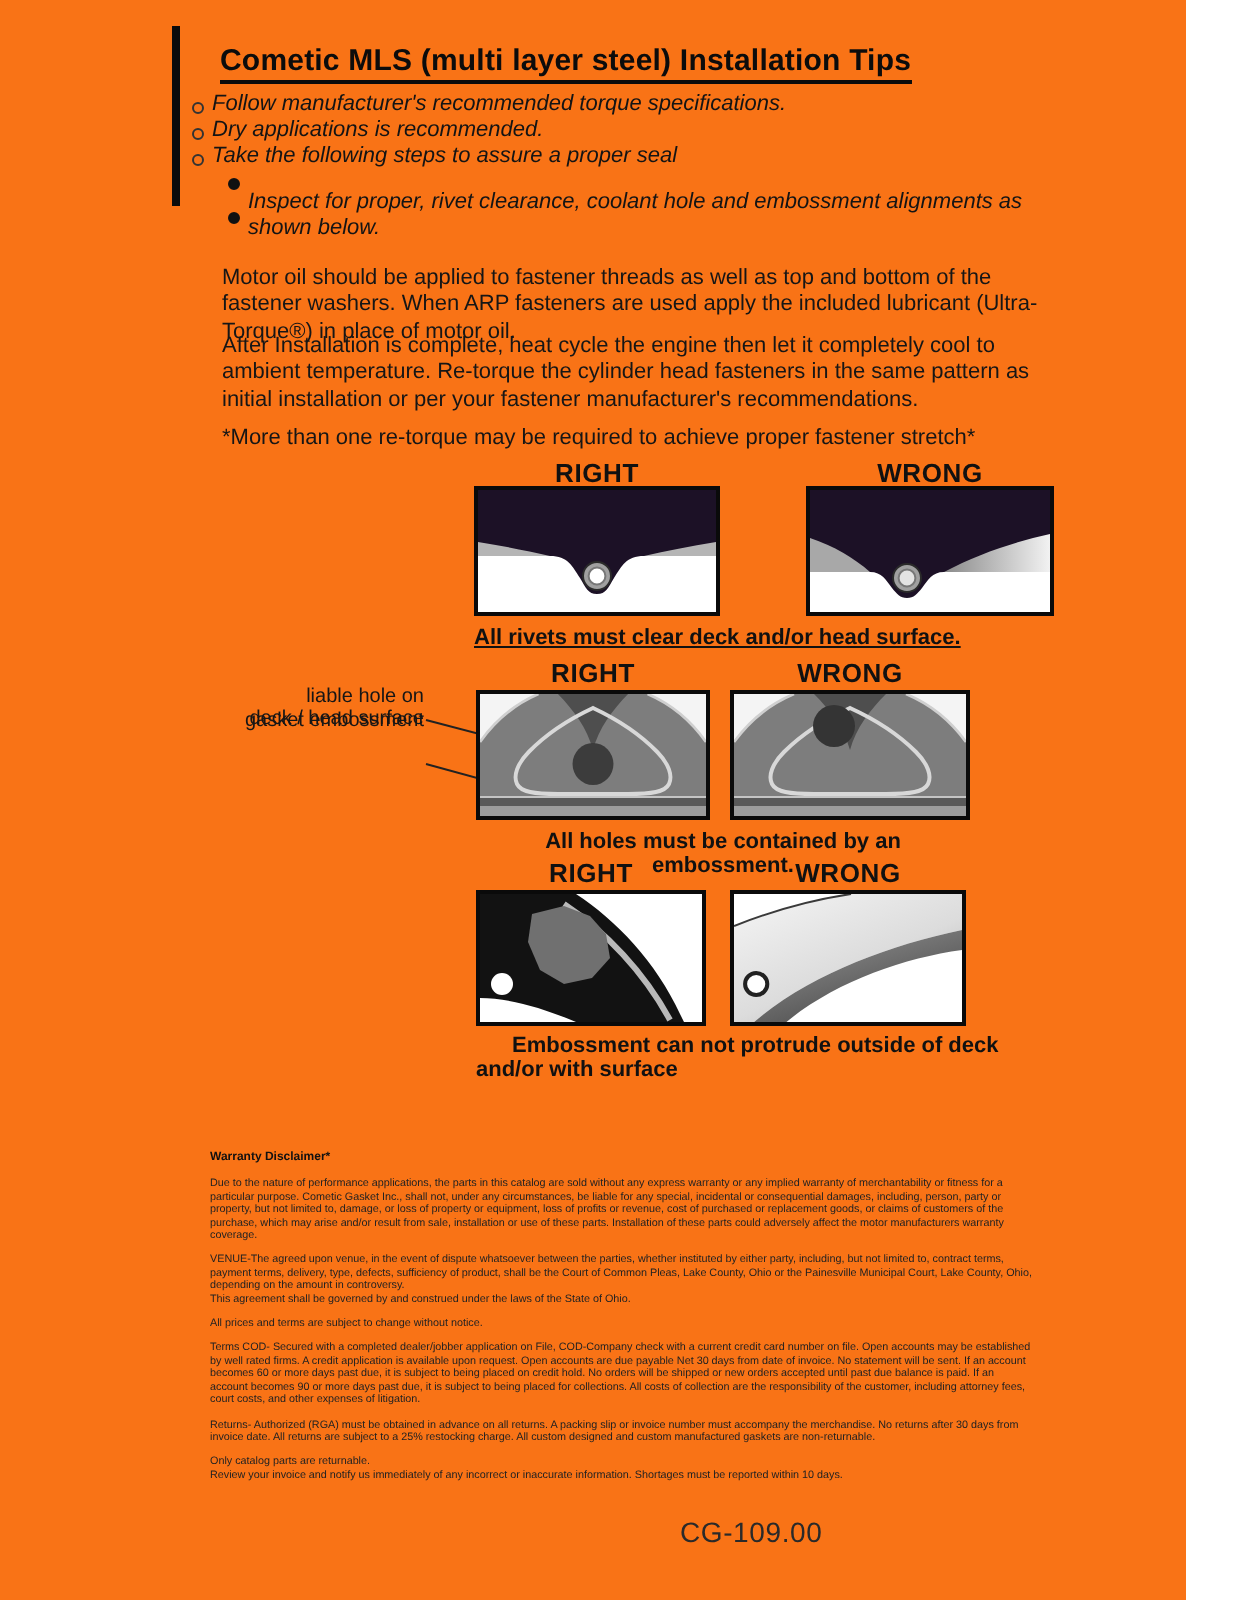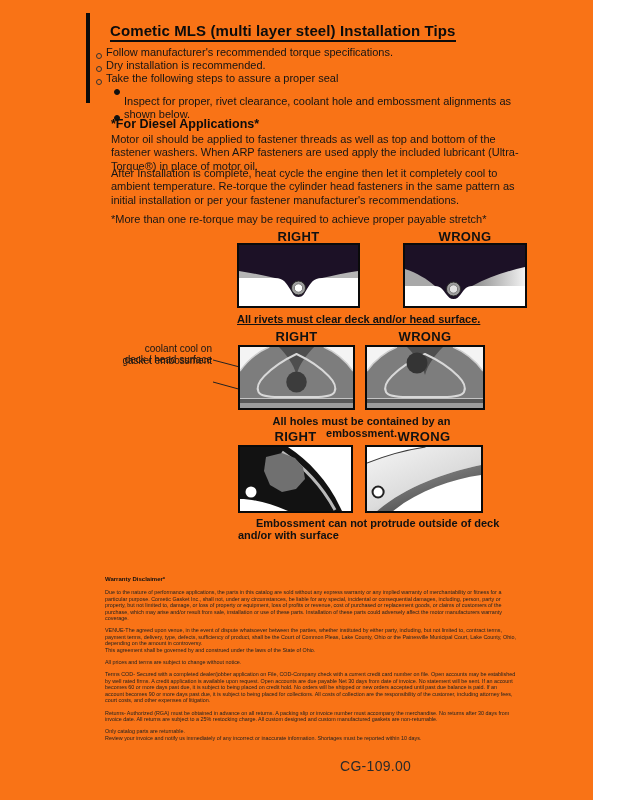--- a/index.html
+++ b/index.html
@@ -6,21 +6,21 @@
   .page{
     position:relative;width:593px;height:800px;background:#f97316;overflow:hidden;
     font-family:"Liberation Sans", sans-serif;color:#141414;
   }
   .edge-bar{position:absolute;left:86px;top:13px;width:4px;height:90px;background:#0b0b0b;}
   .title{
     position:absolute;left:110px;top:22px;font-size:15px;font-weight:bold;color:#0c0c0c;
     border-bottom:2.5px solid #0c0c0c;padding-bottom:1px;letter-spacing:0.1px;white-space:nowrap;
   }
   .bullets{position:absolute;left:96px;top:46px;width:430px;font-size:11px;line-height:13px;}
-  .b-row{display:flex;align-items:flex-end;margin-bottom:0px;}
+  .b-row{display:flex;align-items:center;margin-bottom:0px;font-style:italic;}
   .b-row .mark{flex:0 0 auto;width:4px;height:4px;border:1px solid #333;border-radius:50%;margin:3.5px 4px 0 0;}
   .b-row.sub{margin-left:18px;}
   .b-row.sub .mark{background:#111;border-color:#111;}
   .diesel-h{position:absolute;left:111px;top:117px;font-size:12.5px;font-weight:bold;color:#0c0c0c;}
   .para{position:absolute;left:111px;width:409px;font-size:11px;line-height:13.4px;color:#161616;}
   .dg-header{position:absolute;font-size:13px;font-weight:bold;text-align:center;color:#111;letter-spacing:0.3px;}
   .panel{position:absolute;border:2px solid #0a0a0a;box-sizing:border-box;background:#fff;}
   .panel svg{display:block;width:100%;height:100%;}
   .dg-caption{position:absolute;font-size:11px;font-weight:bold;color:#111;}
   .dg-label{position:absolute;font-size:10px;color:#161616;text-align:right;}
@@ -40,39 +40,38 @@
 
   <div class="title">Cometic MLS (multi layer steel) Installation Tips</div>
 
   <div class="bullets">
     <div class="b-row">
       <span class="mark"></span>
       <span>Follow manufacturer's recommended torque specifications.</span>
     </div>
     <div class="b-row">
       <span class="mark"></span>
-      <span>Dry installation is recommended.</span>
+      <span>Dry applications is recommended.</span>
     </div>
     <div class="b-row">
       <span class="mark"></span>
       <span>Take the following steps to assure a proper seal</span>
     </div>
     <div class="b-row sub">
       <span class="mark"></span>
     </div>
     <div class="b-row sub">
       <span class="mark"></span>
       <span>Inspect for proper, rivet clearance, coolant hole and embossment alignments as shown below.</span>
     </div>
   </div>
 
-  <div class="diesel-h">*For Diesel Applications*</div>
   <div class="para" style="top:133px;">Motor oil should be applied to fastener threads as well as top and bottom of the fastener washers. When ARP fasteners are used apply the included lubricant (Ultra-Torque®) in place of motor oil.</div>
   <div class="para" style="top:167px;">After Installation is complete, heat cycle the engine then let it completely cool to ambient temperature. Re-torque the cylinder head fasteners in the same pattern as initial installation or per your fastener manufacturer's recommendations.</div>
-  <div class="para" style="top:213px;">*More than one re-torque may be required to achieve proper payable stretch*</div>
+  <div class="para" style="top:213px;">*More than one re-torque may be required to achieve proper fastener stretch*</div>
 
   <div class="dg-header" style="left:237px;top:229px;width:123px;">RIGHT</div>
   <div class="dg-header" style="left:403px;top:229px;width:124px;">WRONG</div>
 
   <div class="panel" style="left:237px;top:243px;width:123px;height:65px;">
     <svg viewBox="0 0 119 61" preserveAspectRatio="none">
       <rect x="0" y="0" width="119" height="61" fill="#1c1126"></rect>
       <path d="M0,33 L36,33 C45,33 47,38 51,44 C54,49 55,52 59.5,52 C64,52 65,49 68,44 C72,38 74,33 83,33 L119,33 L119,61 L0,61 Z" fill="#ffffff"></path>
       <path d="M0,26 C13,28 25,30.5 36,33 L0,33 Z" fill="#b5b5b5"></path>
       <path d="M83,33 C94,30.5 106,28 119,26 L119,33 Z" fill="#b5b5b5"></path>
@@ -96,21 +95,21 @@
       <circle cx="48.5" cy="44" r="7" fill="#a0a0a0" stroke="#2a2a2a" stroke-width="1"></circle>
       <circle cx="48.5" cy="44" r="4.2" fill="#e3e3e3" stroke="#777777" stroke-width="1"></circle>
     </svg>
   </div>
 
   <div class="dg-caption" style="left:237px;top:313px;text-decoration:underline;">All rivets must clear deck and/or head surface.</div>
 
   <div class="dg-header" style="left:238px;top:329px;width:117px;">RIGHT</div>
   <div class="dg-header" style="left:365px;top:329px;width:120px;">WRONG</div>
 
-  <div class="dg-label" style="left:100px;top:343px;width:112px;">coolant cool on</div>
+  <div class="dg-label" style="left:100px;top:343px;width:112px;">liable hole on</div>
   <div class="dg-label" style="left:100px;top:354px;width:112px;">deck / head surface</div>
   <div class="dg-label" style="left:100px;top:355px;width:112px;">gasket embossment</div>
 
   <svg class="leader" style="left:212px;top:352px;" width="86" height="50">
     <line x1="1" y1="8" x2="81" y2="29" stroke="#222" stroke-width="1"></line>
     <line x1="1" y1="30" x2="52" y2="44" stroke="#222" stroke-width="1"></line>
   </svg>
 
   <div class="panel" style="left:238px;top:345px;width:117px;height:65px;">
     <svg viewBox="0 0 116 61" preserveAspectRatio="none">

